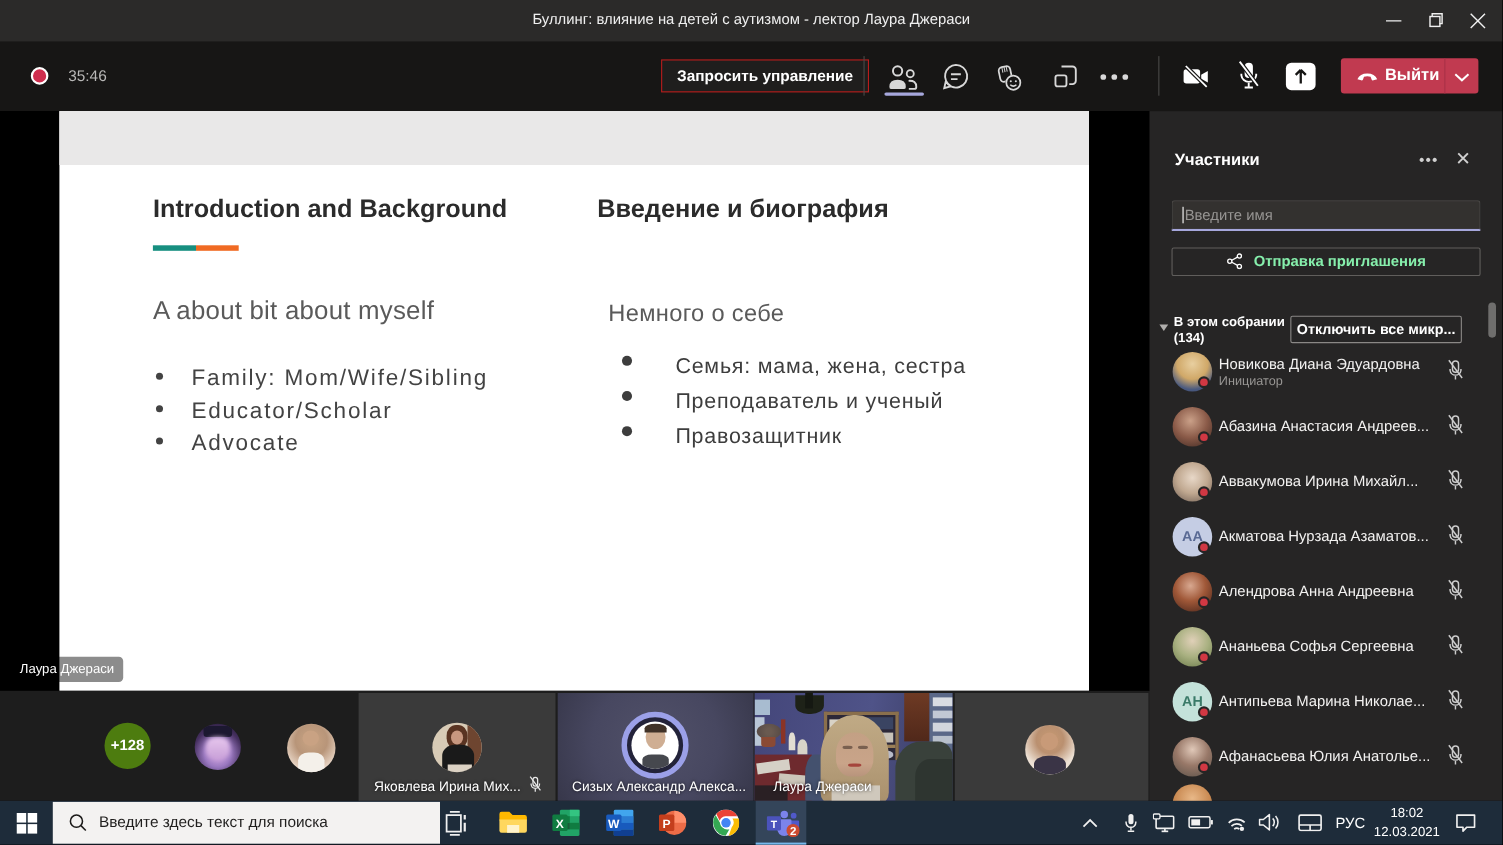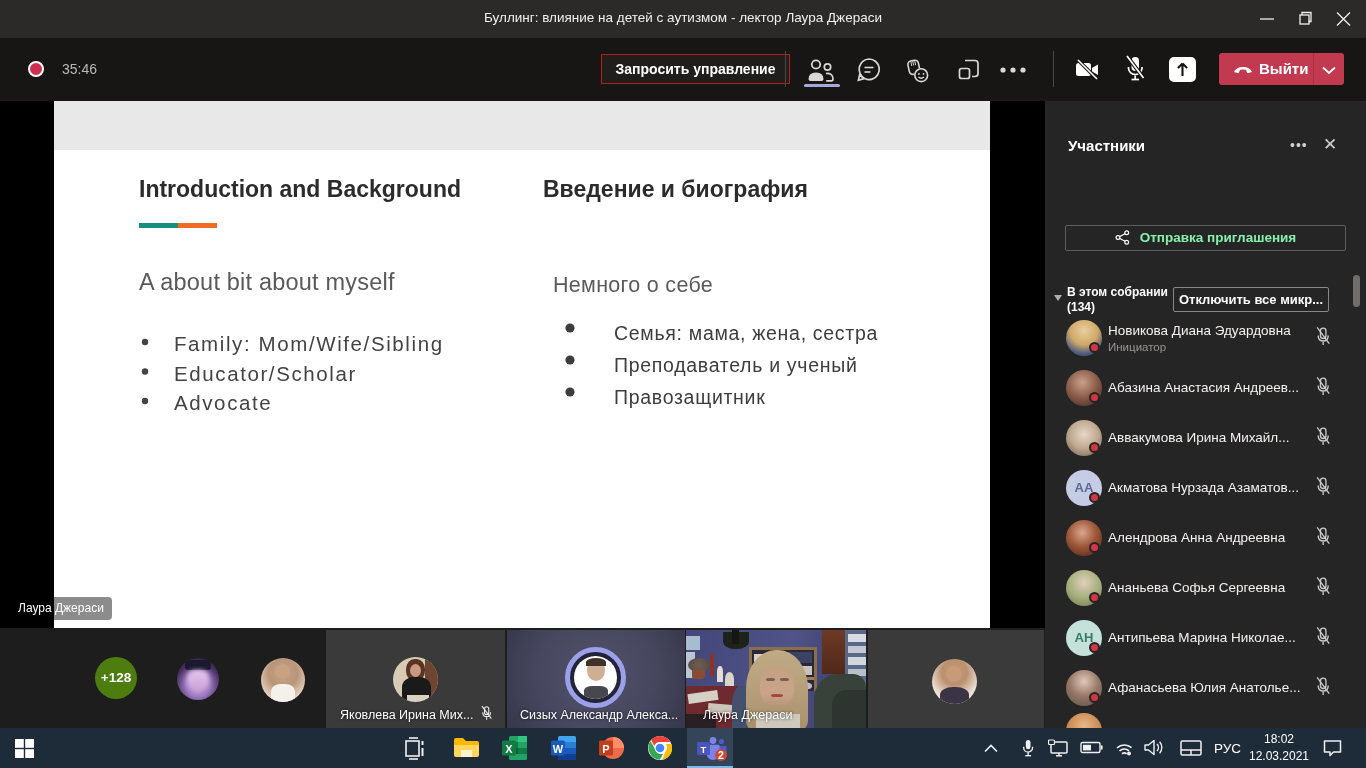--- a/index.html
+++ b/index.html
@@ -277,20 +277,21 @@
         <div class="abs" style="left:8px;top:28px;width:29px;height:17px;background:#3a3446;border-radius:45% 45% 0 0;"></div>
         <div class="abs" style="left:14px;top:7px;width:16px;height:16px;background:#c89a78;border-radius:50%;"></div>
       </div>
     </div>
   </div>
 
   <div class="abs" id="sidebar">
     <div class="abs" id="sb-title">Участники</div>
     <div class="abs" id="sb-dots">•••</div>
     <div class="abs" id="sb-x">✕</div>
+    <div class="abs" id="sb-input"><span style="border-left:1px solid #fff;padding-left:1px;">Введите имя</span></div>
     <div class="abs" id="sb-invite">
       <svg style="vertical-align:-3px;margin-right:10px" width="15" height="15" viewBox="0 0 15 15">
         <circle cx="11.7" cy="2.8" r="1.9" fill="none" stroke="#fff" stroke-width="1.2"></circle>
         <circle cx="3" cy="7.5" r="1.9" fill="none" stroke="#fff" stroke-width="1.2"></circle>
         <circle cx="11.7" cy="12.2" r="1.9" fill="none" stroke="#fff" stroke-width="1.2"></circle>
         <line x1="4.8" y1="6.6" x2="10" y2="3.7" stroke="#fff" stroke-width="1.2"></line>
         <line x1="4.8" y1="8.4" x2="10" y2="11.3" stroke="#fff" stroke-width="1.2"></line>
       </svg>Отправка приглашения</div>
     <div class="abs" style="left:9px;top:194px;width:0;height:0;border-left:4.5px solid transparent;border-right:4.5px solid transparent;border-top:6px solid #b0aeac;"></div>
     <div class="abs" id="sb-inmeet">В этом собрании<br>(134)</div>
@@ -395,20 +396,27 @@
     </div>
   </div>
 
   <div class="abs" id="taskbar">
     <svg class="abs" style="left:15px;top:11px" width="19" height="19" viewBox="0 0 19 19">
       <rect x="0" y="0" width="8.8" height="8.8" fill="#fff"></rect>
         <rect x="10.2" y="0" width="8.8" height="8.8" fill="#fff"></rect>
       <rect x="0" y="10.2" width="8.8" height="8.8" fill="#fff"></rect>
         <rect x="10.2" y="10.2" width="8.8" height="8.8" fill="#fff"></rect>
     </svg>
+    <div class="abs" id="tb-search">
+      <svg class="abs" style="left:14px;top:10px" width="18" height="18" viewBox="0 0 18 18">
+          <circle cx="7.5" cy="7.5" r="5.5" fill="none" stroke="#1b1a19" stroke-width="1.4"></circle>
+          <line x1="11.6" y1="11.6" x2="16" y2="16" stroke="#1b1a19" stroke-width="1.4"></line>
+        </svg>
+      <span>Введите здесь текст для поиска</span>
+    </div>
     <div class="abs" id="teams-hl"></div>
     <div id="tbicons">
 
       <svg class="abs" style="left:404px;top:9px" width="23" height="23" viewBox="0 0 23 23">
         <rect x="2" y="4" width="13" height="15" fill="none" stroke="#f0f0f0" stroke-width="1.6"></rect>
         <line x1="18.5" y1="4" x2="18.5" y2="8" stroke="#f0f0f0" stroke-width="2"></line>
         <line x1="18.5" y1="11" x2="18.5" y2="19" stroke="#f0f0f0" stroke-width="2"></line>
         <line x1="5" y1="1" x2="14" y2="1" stroke="#f0f0f0" stroke-width="1.6"></line>
         <line x1="5" y1="22" x2="14" y2="22" stroke="#f0f0f0" stroke-width="1.6"></line>
       </svg>

